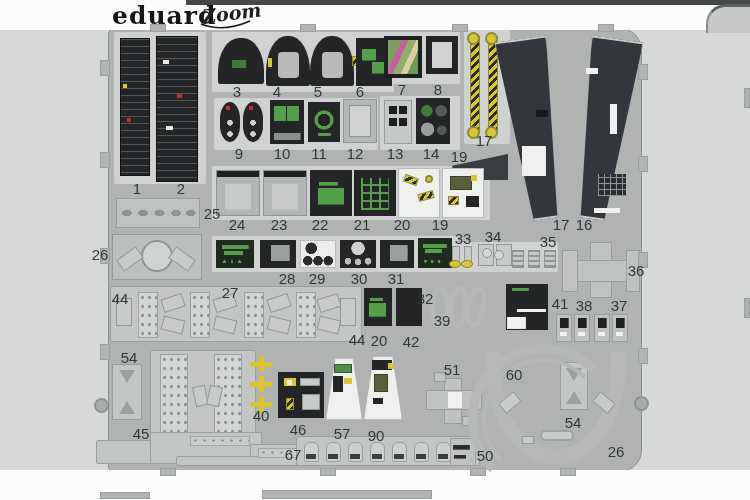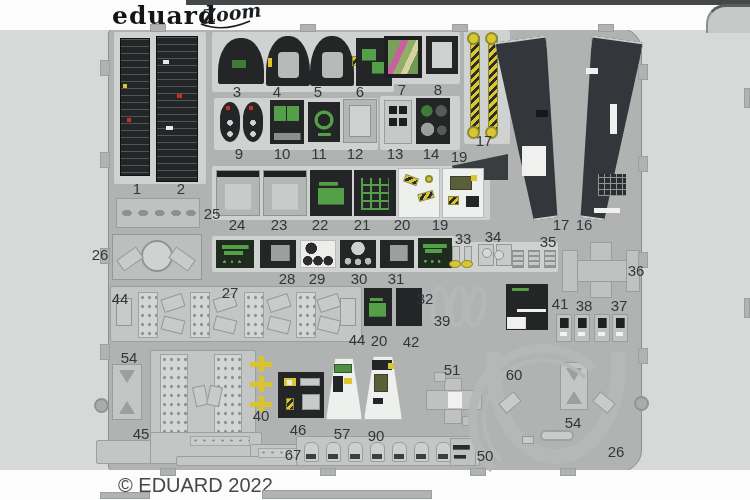--- a/index.html
+++ b/index.html
@@ -153,21 +153,20 @@
     <div class="corner-tr"></div>
     <span class="brand">eduard</span>
     <span class="zoomlogo">Zoom</span>
     <svg class="swash" width="52" height="10">
       <path d="M1,4 C16,10 34,8 50,1" stroke="#1c1d1f" stroke-width="1.6" fill="none"></path>
     </svg>
   </div>
 
   <div id="footer" class="band">
 
-    <span class="copyright">© EDUARD 2022</span>
   </div>
 <div class="p bk" style="left: 114px; top: 32px; width: 92px; height: 152px;"></div>
     <div class="p bk" style="left: 212px; top: 32px; width: 182px; height: 60px;"></div>
     <div class="p bk" style="left: 380px; top: 32px; width: 80px; height: 52px;"></div>
     <div class="p bk" style="left: 464px; top: 30px; width: 46px; height: 114px;"></div>
     <div class="p bk" style="left: 214px; top: 98px; width: 164px; height: 52px;"></div>
     <div class="p bk" style="left: 380px; top: 96px; width: 80px; height: 54px;"></div>
     <div class="p bk" style="left: 212px; top: 166px; width: 278px; height: 54px;"></div>
     <div class="p bk" style="left: 212px; top: 236px; width: 246px; height: 36px;"></div>
     <div class="p bk" style="left: 448px; top: 242px; width: 110px; height: 30px;"></div>

